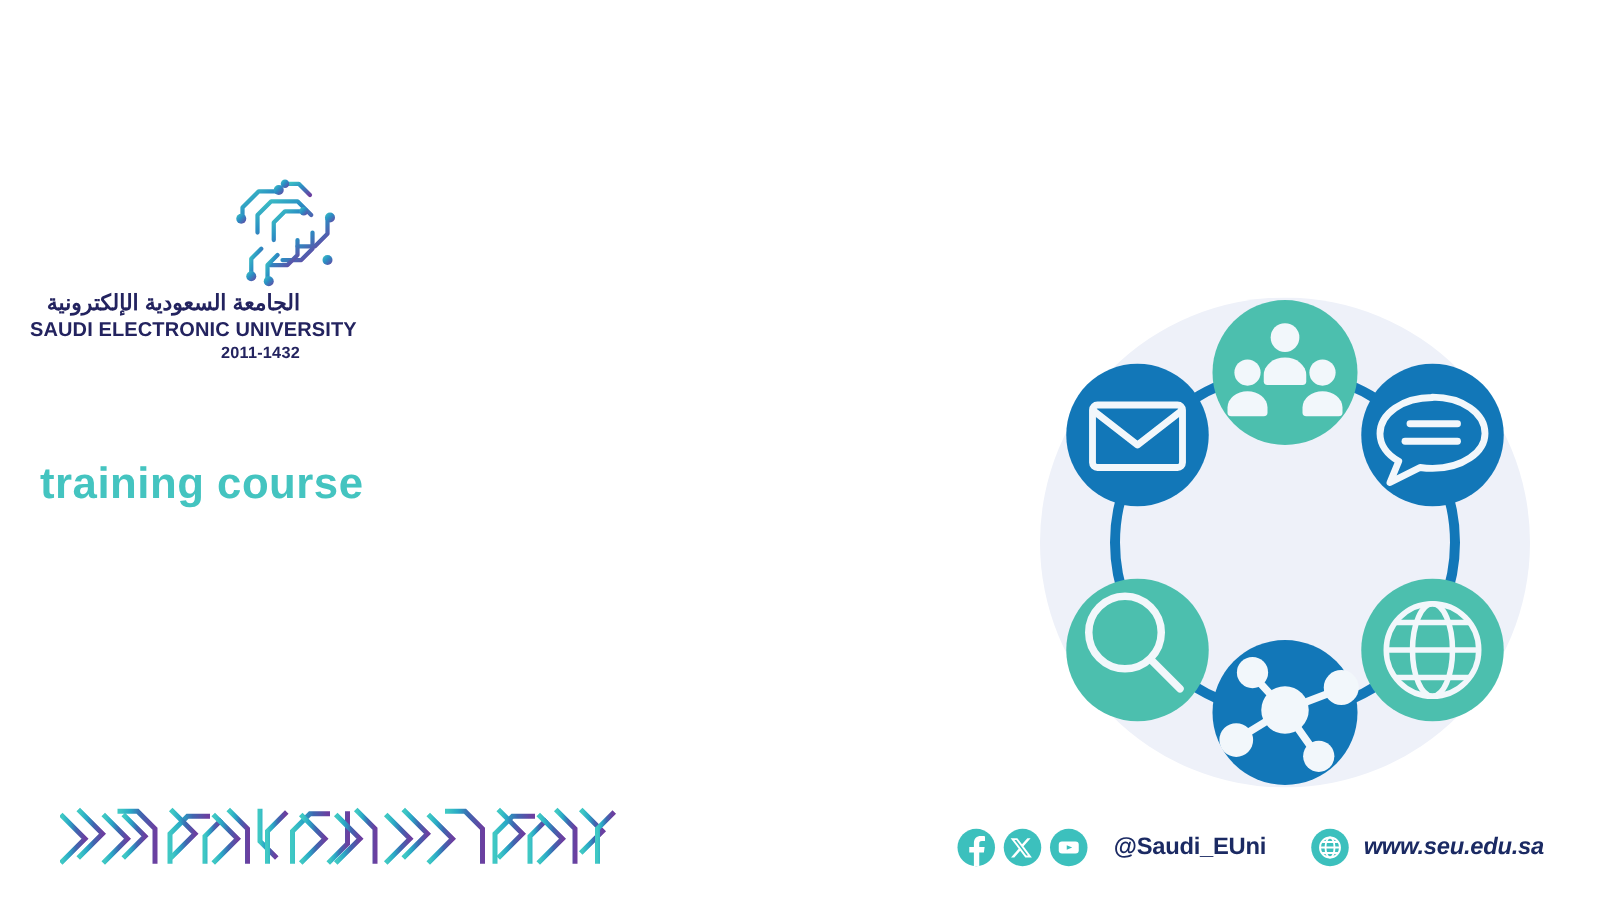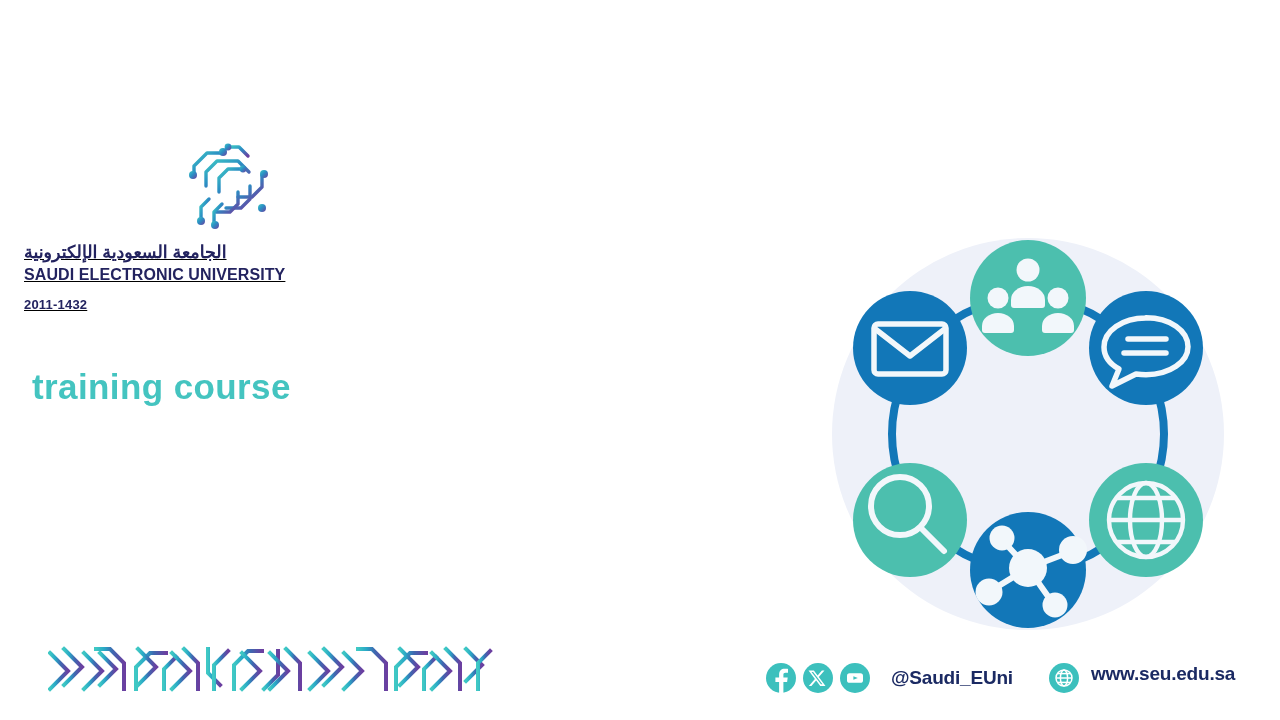--- a/index.html
+++ b/index.html
@@ -33,24 +33,23 @@
   .logo-mark {
     position: absolute;
     left: 152px;
     top: 0px;
     width: 104px;
     height: 92px;
   }
   .logo-wordmark {
     position: absolute;
     left: 0px;
-    top: 100px;
+    top: 90px;
     width: 216px;
-    text-align: left;
-    text-decoration: underline;
+    text-align: right;
   }
   .logo-ar {
     font-size: 17.5px;
     font-weight: bold;
     color: #23235f;
     line-height: 1.25;
     direction: rtl;
     letter-spacing: -0.1px;
     white-space: nowrap;
   }
@@ -61,21 +60,21 @@
     line-height: 1.2;
     letter-spacing: 0.1px;
     white-space: nowrap;
     margin-top: 1px;
   }
   .logo-year {
     font-size: 13px;
     font-weight: bold;
     color: #23235f;
     line-height: 1.2;
-    margin-top: 13px;
+    margin-top: 0;
     letter-spacing: 0.2px;
   }
 
   
   .title-area {
     position: absolute;
     left: 26px;
     top: 368px;
     width: 740px;
   }
@@ -143,21 +142,23 @@
   .handle {
     font-size: 19px;
     font-weight: bold;
     color: #1b2a63;
     margin-left: 21px;
     letter-spacing: -0.2px;
     white-space: nowrap;
   }
   .web-group {
     display: flex;
+    align-items: center;
     margin-left: 36px;
+    font-style: italic;
   }
   .web-url {
     font-size: 19px;
     font-weight: bold;
     color: #1b2a63;
     margin-left: 12px;
     letter-spacing: -0.2px;
     white-space: nowrap;
   }
 </style>

